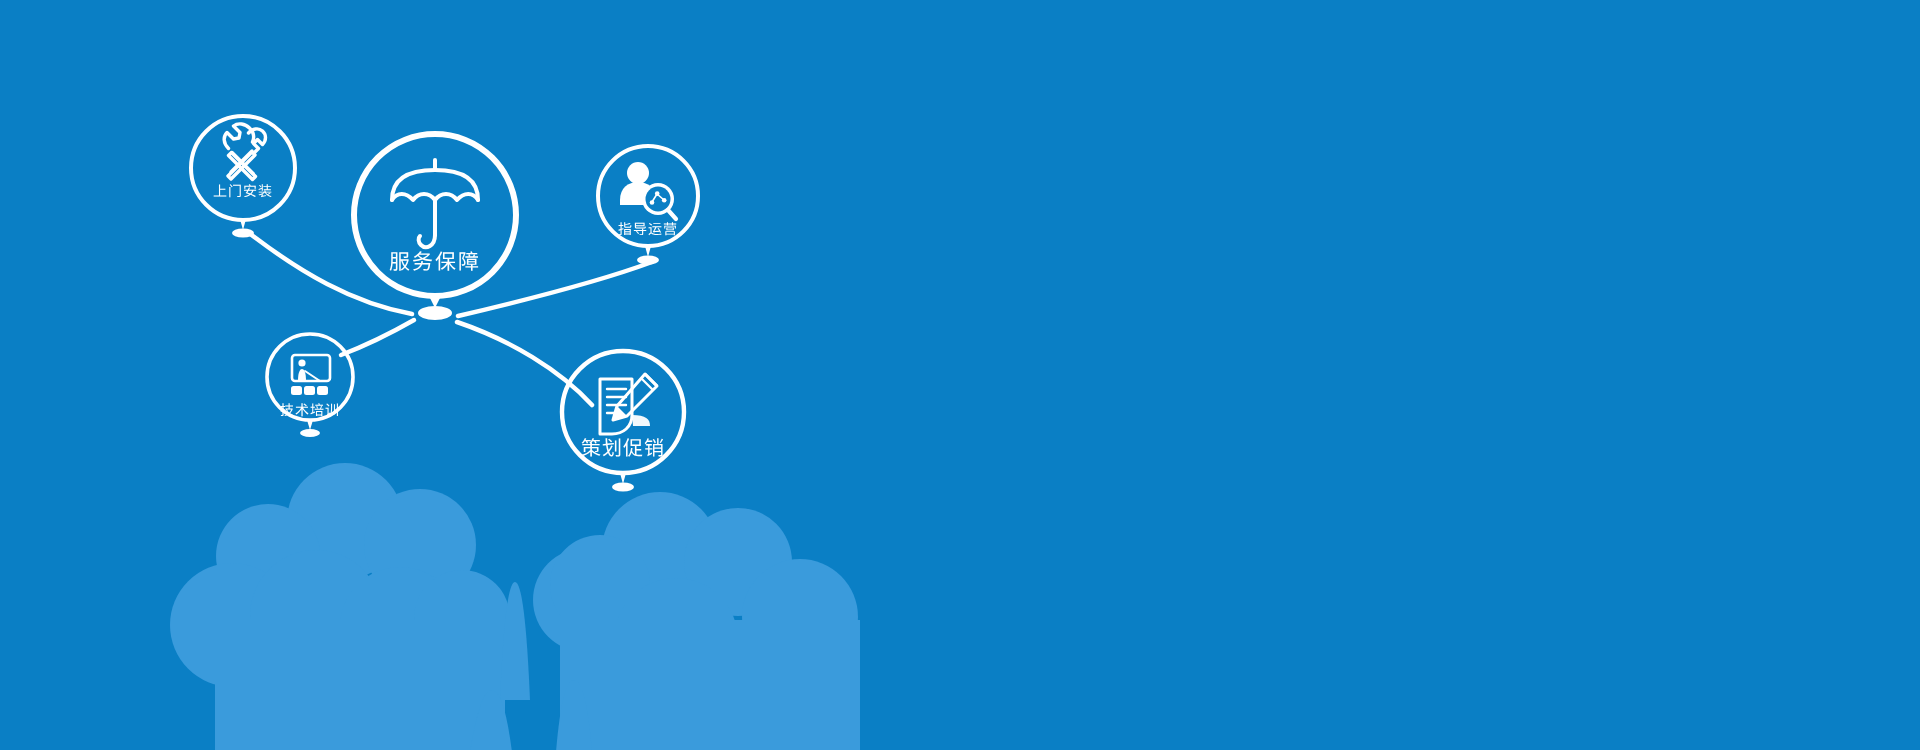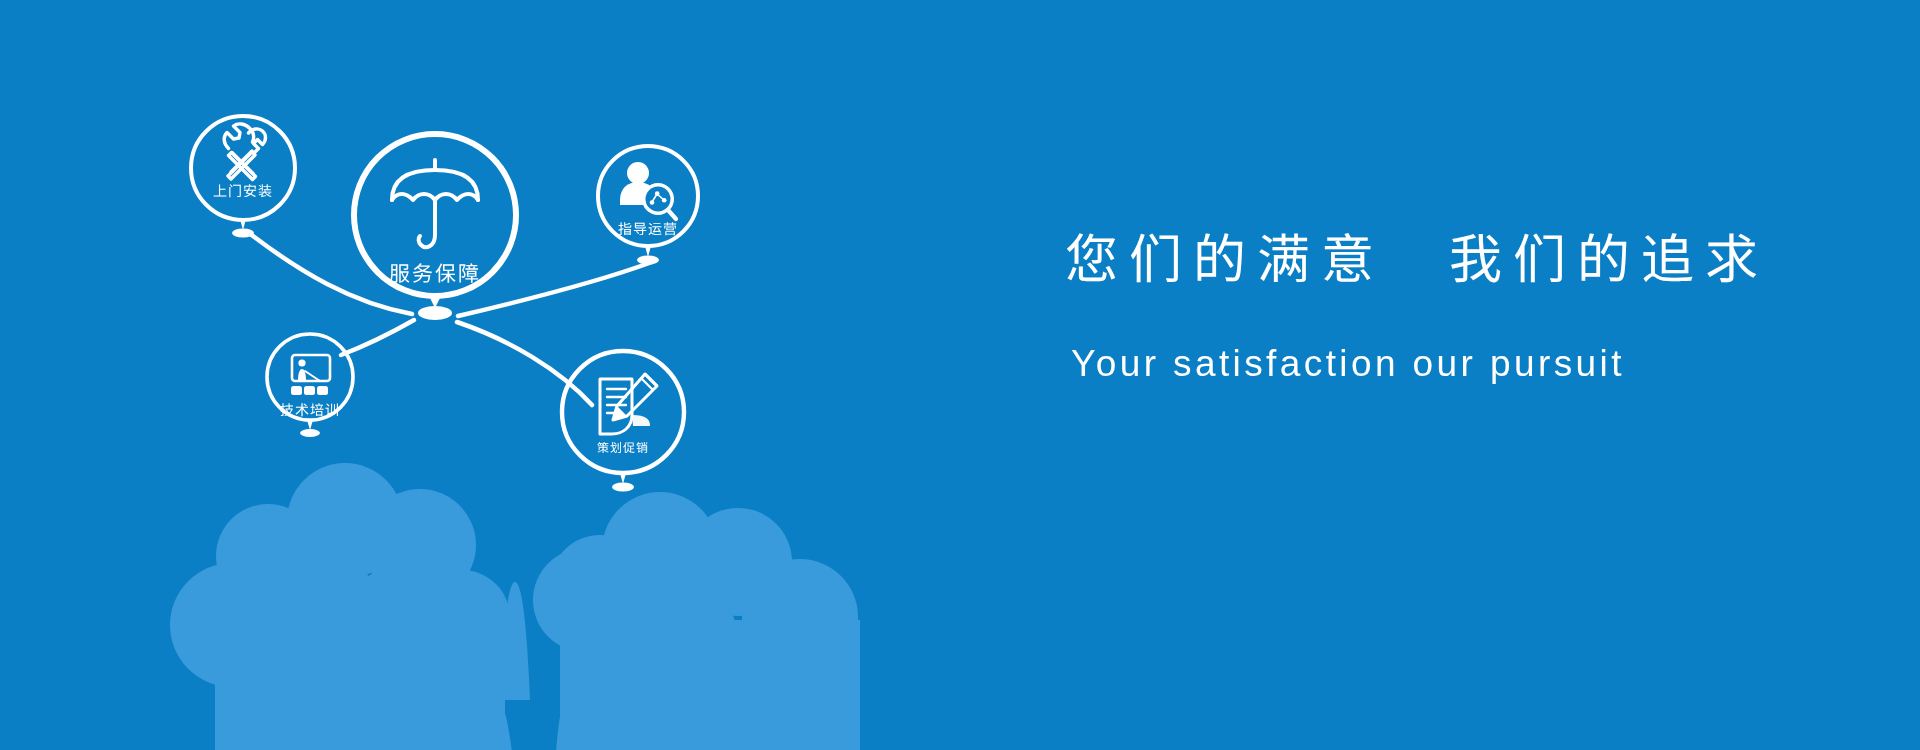--- a/index.html
+++ b/index.html
@@ -7,21 +7,21 @@
     margin: 0;
     padding: 0;
     background: #0a7fc5;
   }
   #banner {
     position: relative;
     width: 1920px;
     height: 750px;
     background: #0a7fc5;
     overflow: hidden;
-    font-family: Liberation Sans, sans-serif;
+    font-family: Liberation Serif, serif;
   }
   .layer {
     position: absolute;
     inset: 0;
     width: 1920px;
     height: 750px;
   }
   #clouds-layer { z-index: 1; }
   #graphic-layer { z-index: 2; }
   #text-layer { z-index: 3; }
@@ -237,27 +237,23 @@
         <path d="M632 415 C 646 415, 650 419, 650 426
                  C 650 426, 633 426, 633 426 Z" fill="#ffffff" opacity="0.95"></path>
       </g>
     </g>
   </svg>
 
   <div class="layer" id="text-layer">
 
     <div class="node-label small" style="left:243px; top:190px;">上门安装</div>
 
-    <div class="node-label big" style="left:435px; top:272px;">服务保障</div>
+    <div class="node-label big" style="left:435px; top:260px;">服务保障</div>
 
     <div class="node-label small" style="left:648px; top:228px;">指导运营</div>
 
     <div class="node-label small" style="left:310px; top:409px;">技术培训</div>
 
-    <div class="node-label small" style="left:623px; top:446px; font-size:12px;">策划促销</div>
-
-    <div class="copy-block">
-      <div class="headline">您们的满意　我们的追求</div>
-      <div class="subhead">Your satisfaction our pursuit</div>
-    </div>
+    <div class="node-label small" style="left:623px; top:446px; font-size:20px;">策划促销</div>
+
 
   </div>
 </div>
 
 </body></html>

